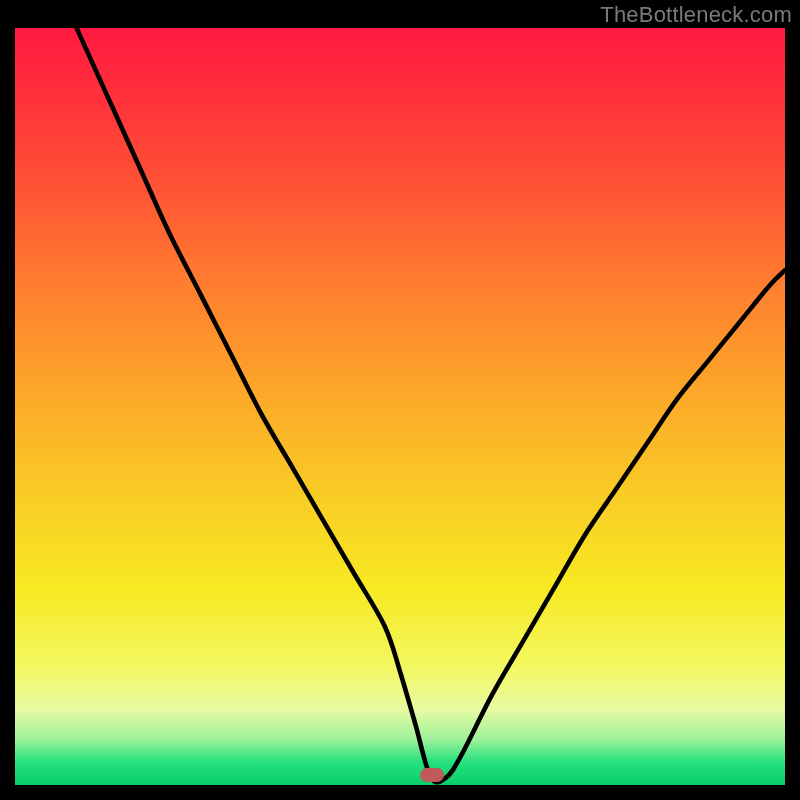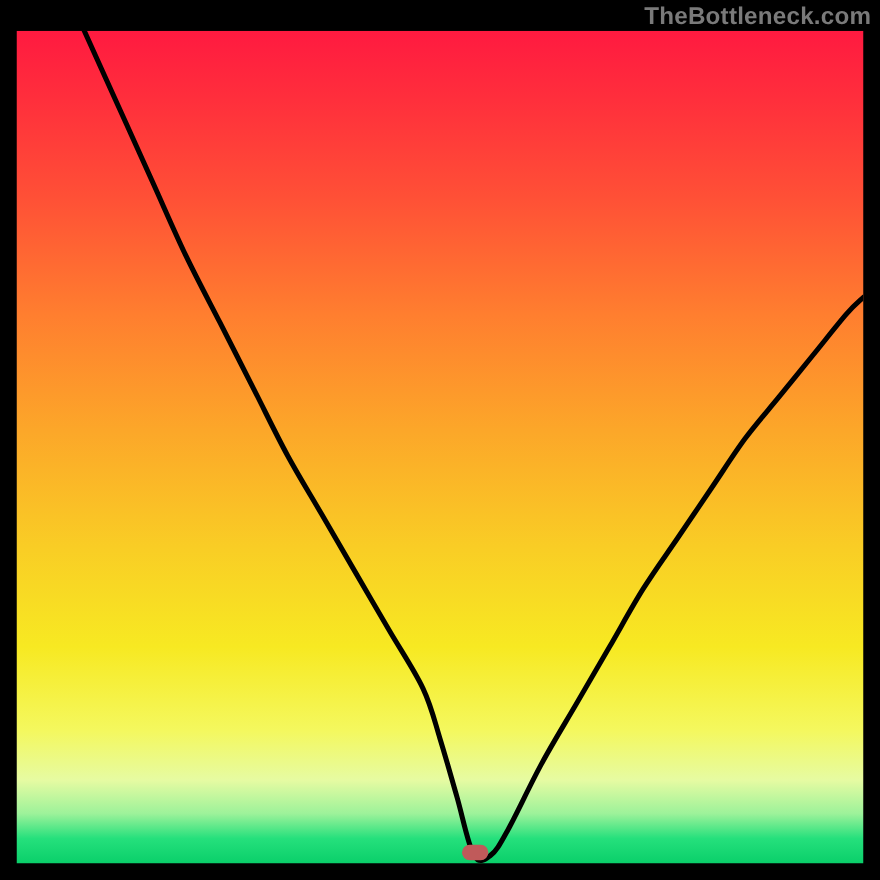--- a/index.html
+++ b/index.html
@@ -16,21 +16,21 @@
     width: 800px;
     height: 800px;
     background: #000;
   }
   .watermark {
     position: absolute;
     top: 2px;
     right: 8px;
     color: #7a7a7a;
     font-size: 22px;
-    font-weight: 700;
+    font-weight: 400;
     letter-spacing: 0.2px;
     z-index: 10;
     margin-left: 28px;
   }
   .plot-area {
     position: absolute;
     left: 15px;
     top: 28px;
     width: 770px;
     height: 757px;

